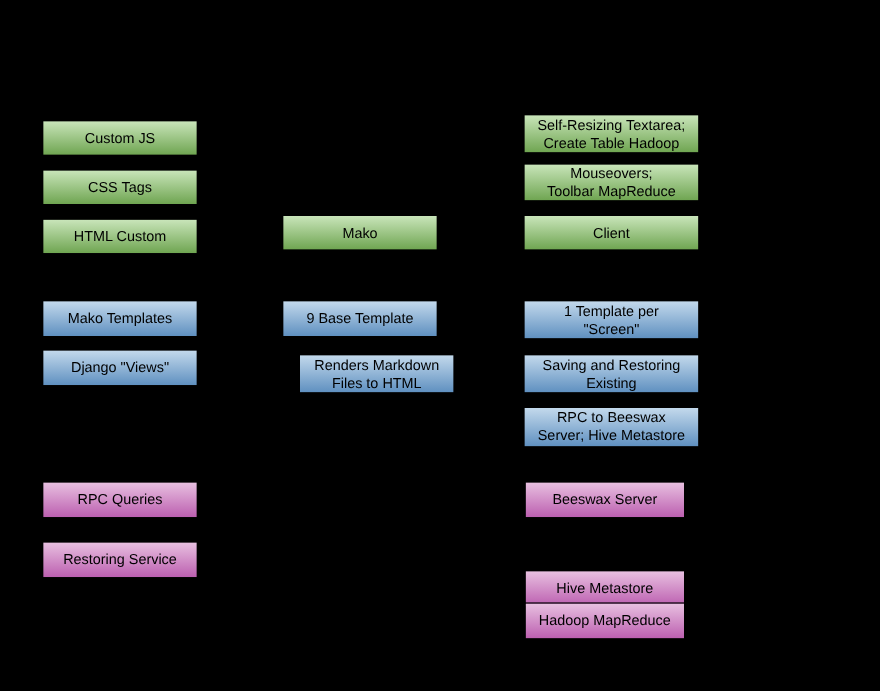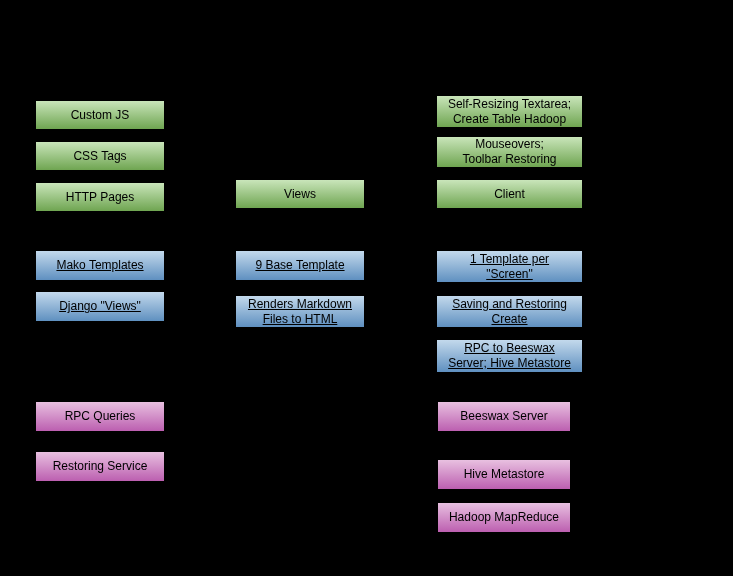--- a/index.html
+++ b/index.html
@@ -31,52 +31,51 @@
     color: #000000;
     border: 1px solid #000000;
     white-space: pre-line;
     padding: 1px 3px;
   }
   .green {
     background: linear-gradient(to bottom, var(--green_top, #c9e5ba), var(--green_bottom, #6fa551));
   }
   .blue {
     background: linear-gradient(to bottom, var(--blue_top, #c3d9ec), var(--blue_bottom, #5f90c0));
-    text-decoration: underline;
   }
   .magenta {
     background: linear-gradient(to bottom, var(--magenta_top, #e8c0e0), var(--magenta_bottom, #bc5fb0));
   }
 </style>
 </head>
 <body style="background: rgb(0, 0, 0);">
 
 <div class="diagram">
 
   <div class="box green" style="left:35px;  top:100px; width:130px; height:30px">Custom JS</div>
   <div class="box green" style="left:35px;  top:141px; width:130px; height:30px">CSS Tags</div>
-  <div class="box green" style="left:35px;  top:182px; width:130px; height:30px">HTTP Pages</div>
+  <div class="box green" style="left:35px;  top:182px; width:130px; height:30px">HTML Custom</div>
   <div class="box blue" style="left:35px;  top:250px; width:130px; height:31px">Mako Templates</div>
   <div class="box blue" style="left:35px;  top:291px; width:130px; height:31px">Django "Views"</div>
   <div class="box magenta" style="left:35px;  top:401px; width:130px; height:31px">RPC Queries</div>
   <div class="box magenta" style="left:35px;  top:451px; width:130px; height:31px">Restoring Service</div>
 
-  <div class="box green" style="left:235px; top:179px; width:130px; height:30px">Views</div>
+  <div class="box green" style="left:235px; top:179px; width:130px; height:30px">Mako</div>
   <div class="box blue" style="left:235px; top:250px; width:130px; height:31px">9 Base Template</div>
-  <div class="box blue" style="left:235px; top:295px; width:130px; height:33px">Renders Markdown
+  <div class="box blue" style="left:249px; top:295px; width:130px; height:33px">Renders Markdown
 Files to HTML</div>
 
   <div class="box green" style="left:436px; top:95px;  width:147px; height:33px">Self-Resizing Textarea;
 Create Table Hadoop</div>
   <div class="box green" style="left:436px; top:136px; width:147px; height:32px">Mouseovers;
-Toolbar Restoring</div>
+Toolbar MapReduce</div>
   <div class="box green" style="left:436px; top:179px; width:147px; height:30px">Client</div>
   <div class="box blue" style="left:436px; top:250px; width:147px; height:33px">1 Template per
 "Screen"</div>
   <div class="box blue" style="left:436px; top:295px; width:147px; height:33px">Saving and Restoring
-Create</div>
+Existing</div>
   <div class="box magenta" style="left:437px; top:401px; width:134px; height:31px">Beeswax Server</div>
   <div class="box blue" style="left:436px; top:339px; width:147px; height:34px">RPC to Beeswax
 Server; Hive Metastore</div>
-  <div class="box magenta" style="left:437px; top:459px; width:134px; height:31px">Hive Metastore</div>
+  <div class="box magenta" style="left:437px; top:475px; width:134px; height:31px">Hive Metastore</div>
   <div class="box magenta" style="left:437px; top:502px; width:134px; height:31px">Hadoop MapReduce</div>
 
 </div>
 
 </body></html>

